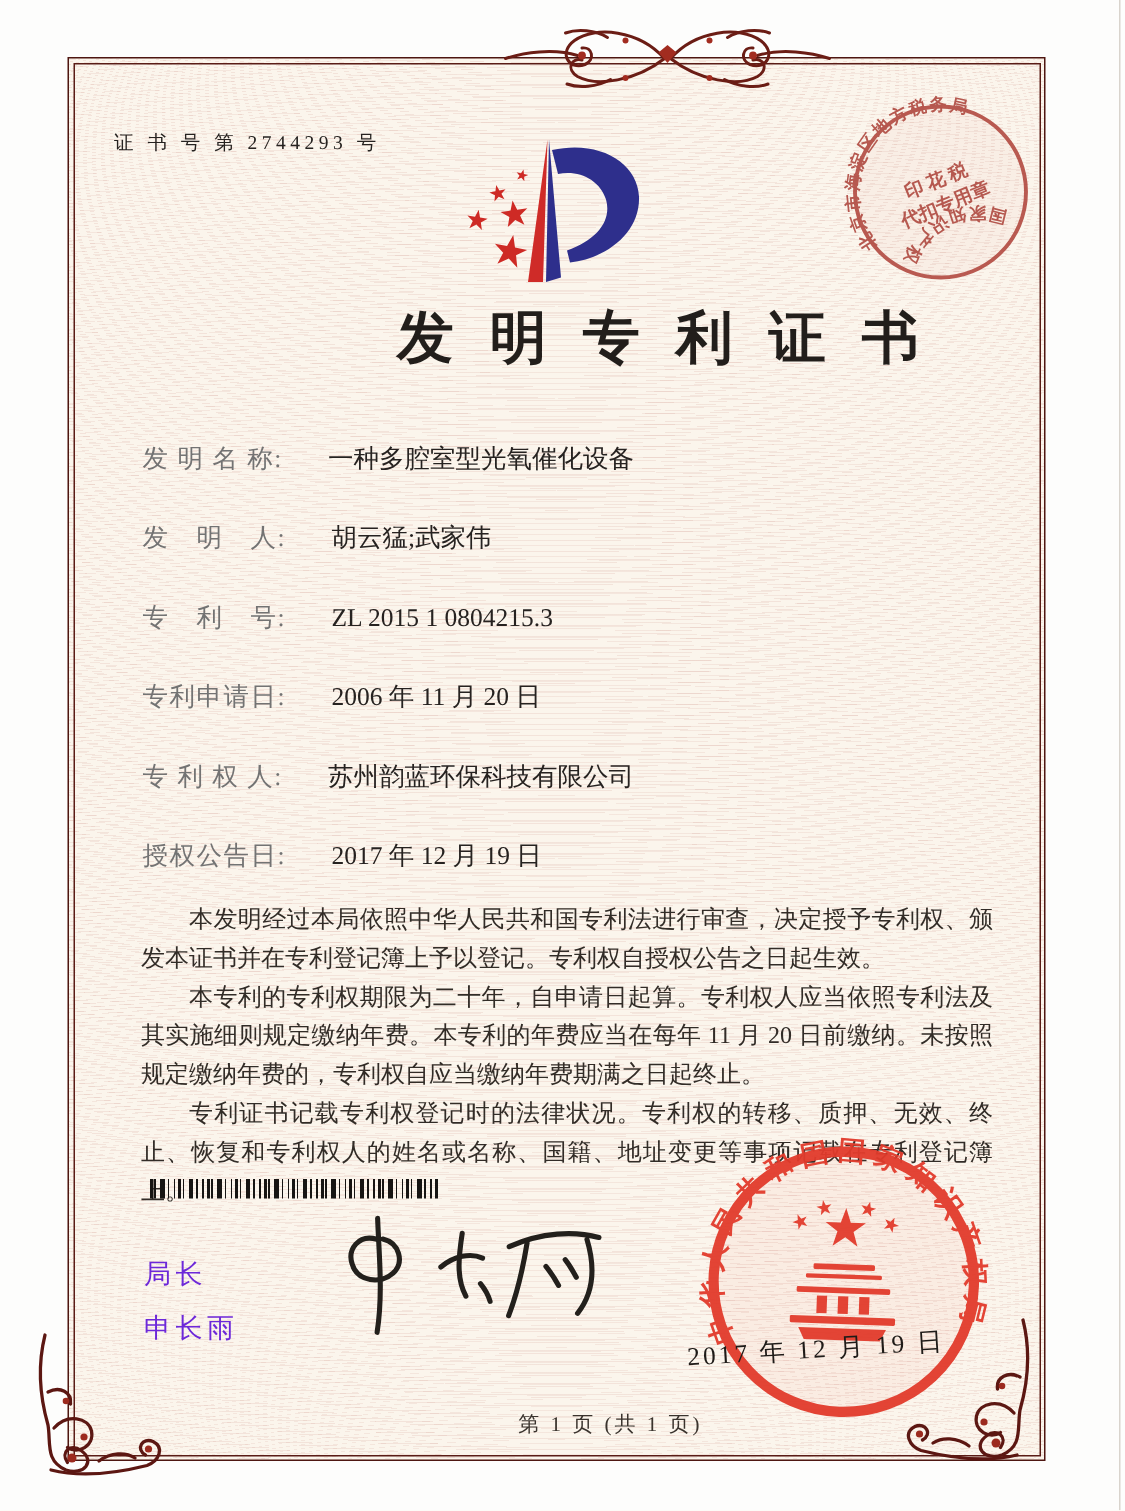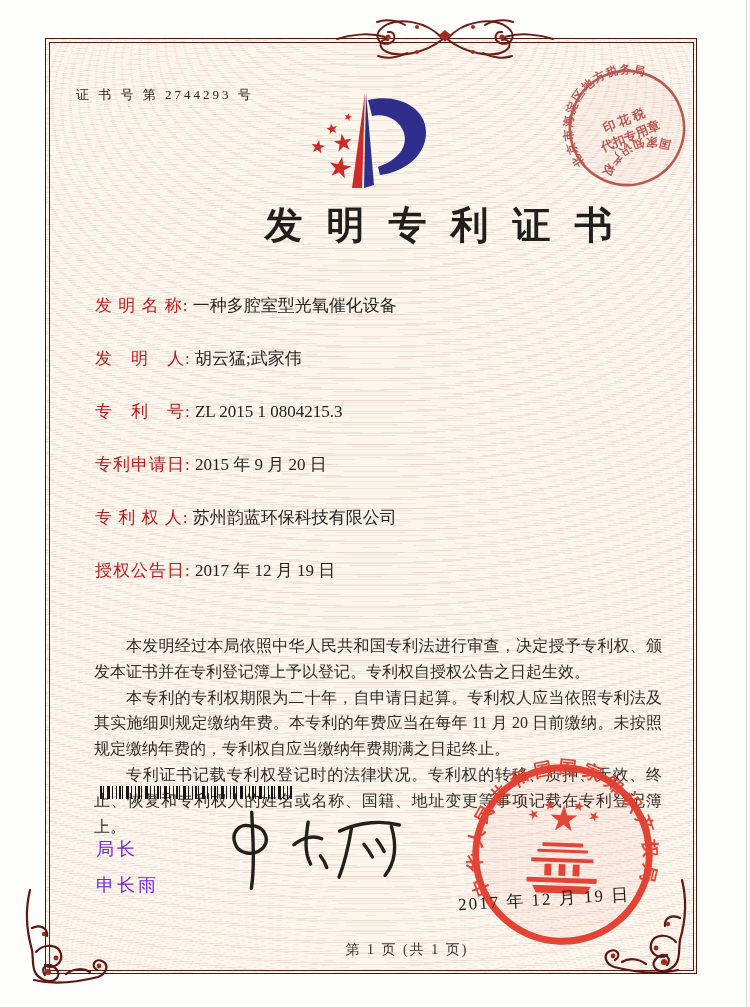--- a/index.html
+++ b/index.html
@@ -35,25 +35,25 @@
 
   .tax-stamp{position:absolute;left:562px;top:63px;width:130px;height:130px;transform:rotate(-22deg);opacity:.88;}
 
   .title{
     position:absolute;left:36px;top:200px;width:725px;text-align:center;
     font-size:38px;font-weight:600;letter-spacing:24px;text-indent:24px;color:#221e1b;padding-left:40px;
   }
 
   .fields{position:absolute;left:95px;top:294px;font-size:17px;}
   .field-row{height:24px;margin-bottom:29px;white-space:nowrap;}
-  .field-label{letter-spacing:1px;color:#b91c1c;margin-top:13px;}
-  .field-value{margin-left:0;color:#262220;text-align:center;}
+  .field-label{letter-spacing:1px;color:#737373;margin-top:13px;}
+  .field-value{margin-left:26px;color:#262220;text-align:center;}
 
   .body-text{
-    position:absolute;left:94px;top:633px;width:568px;
+    position:absolute;left:94px;top:601px;width:568px;
     font-size:16px;line-height:25.8px;color:#322c27;text-align:justify;
   }
   .body-text p{margin:0;text-indent:2em;}
 
   .barcode{
     position:absolute;left:100px;top:786px;width:192px;height:13px;
     background:repeating-linear-gradient(90deg,
       #171513 0 2px, rgba(0,0,0,0) 2px 3px,
       #171513 3px 4px, rgba(0,0,0,0) 4px 7px,
       #171513 7px 10px, rgba(0,0,0,0) 10px 12px,
@@ -182,21 +182,21 @@
     <div class="field-row">
       <span class="field-label">发　明　人:</span>
       <span class="field-value">胡云猛;武家伟</span>
     </div>
     <div class="field-row">
       <span class="field-label">专　利　号:</span>
       <span class="field-value">ZL 2015 1 0804215.3</span>
     </div>
     <div class="field-row">
       <span class="field-label">专利申请日:</span>
-      <span class="field-value">2015 年 9 月 20 日</span>
+      <span class="field-value">2006 年 11 月 20 日</span>
     </div>
     <div class="field-row">
       <span class="field-label">专 利 权 人:</span>
       <span class="field-value">苏州韵蓝环保科技有限公司</span>
     </div>
     <div class="field-row">
       <span class="field-label">授权公告日:</span>
       <span class="field-value">2017 年 12 月 19 日</span>
     </div>
   </div>

